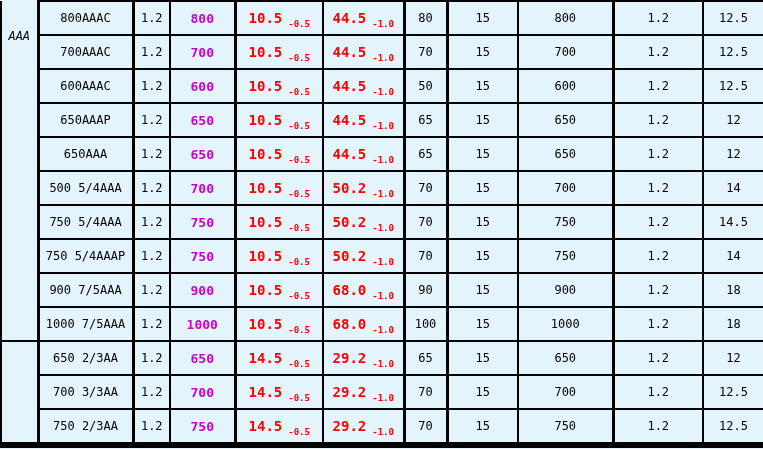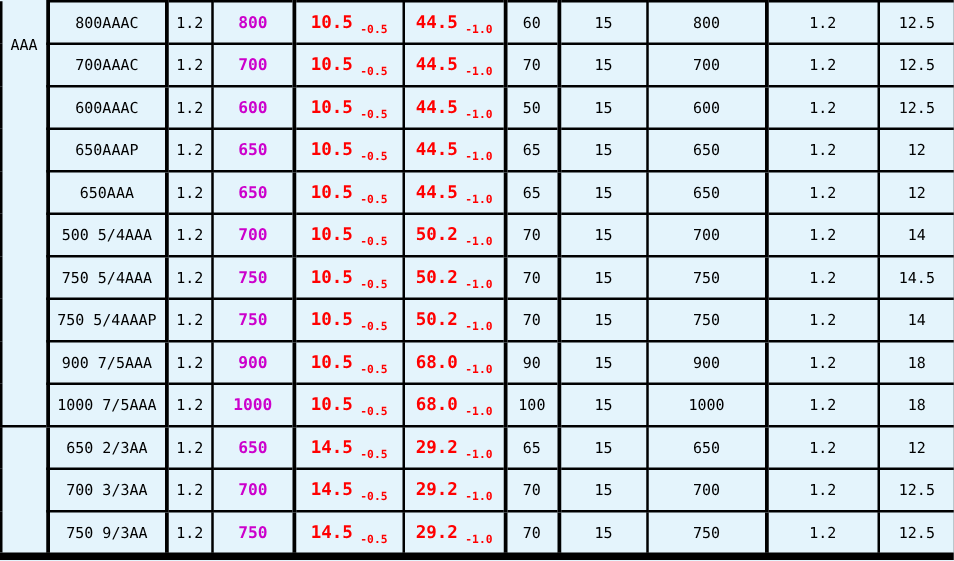--- a/index.html
+++ b/index.html
@@ -30,20 +30,21 @@
     background: var(--cell-bg, #E4F4FC);
     white-space: nowrap;
     overflow: hidden;
   }
   td.group-cell {
     border-top: 0;
     border-right-width: 3px;
     vertical-align: top;
     padding-top: 28px;
     font-size: 12px;
+    font-style: italic;
   }
   td.thickR { border-right-width: 3px; }
   td.cap {
     color: var(--capacity, #CC00CC);
     font-weight: bold;
     font-size: 13px;
   }
   td.dim {
     color: var(--dimension, #FF0000);
     font-weight: bold;
@@ -77,21 +78,21 @@
     <col style="width:61px">
   </colgroup>
   <tbody id="table-body">
       <tr>
         <td rowspan="10" class="group-cell">AAA</td>
         <td class="thickR">800AAAC</td>
         <td>1.2</td>
         <td class="cap thickR">800</td>
         <td class="dim"><span>10.5</span><span class="tol">-0.5</span></td>
         <td class="dim thickR"><span>44.5</span><span class="tol">-1.0</span></td>
-        <td class="thickR">60</td>
+        <td class="thickR">80</td>
         <td>15</td>
         <td class="thickR">800</td>
         <td>1.2</td>
         <td>12.5</td>
       </tr>
       <tr>
         <td class="thickR">700AAAC</td>
         <td>1.2</td>
         <td class="cap thickR">700</td>
         <td class="dim"><span>10.5</span><span class="tol">-0.5</span></td>
@@ -217,21 +218,21 @@
         <td class="cap thickR">700</td>
         <td class="dim"><span>14.5</span><span class="tol">-0.5</span></td>
         <td class="dim thickR"><span>29.2</span><span class="tol">-1.0</span></td>
         <td class="thickR">70</td>
         <td>15</td>
         <td class="thickR">700</td>
         <td>1.2</td>
         <td>12.5</td>
       </tr>
       <tr>
-        <td class="thickR">750 9/3AA</td>
+        <td class="thickR">750 2/3AA</td>
         <td>1.2</td>
         <td class="cap thickR">750</td>
         <td class="dim"><span>14.5</span><span class="tol">-0.5</span></td>
         <td class="dim thickR"><span>29.2</span><span class="tol">-1.0</span></td>
         <td class="thickR">70</td>
         <td>15</td>
         <td class="thickR">750</td>
         <td>1.2</td>
         <td>12.5</td>
       </tr>

